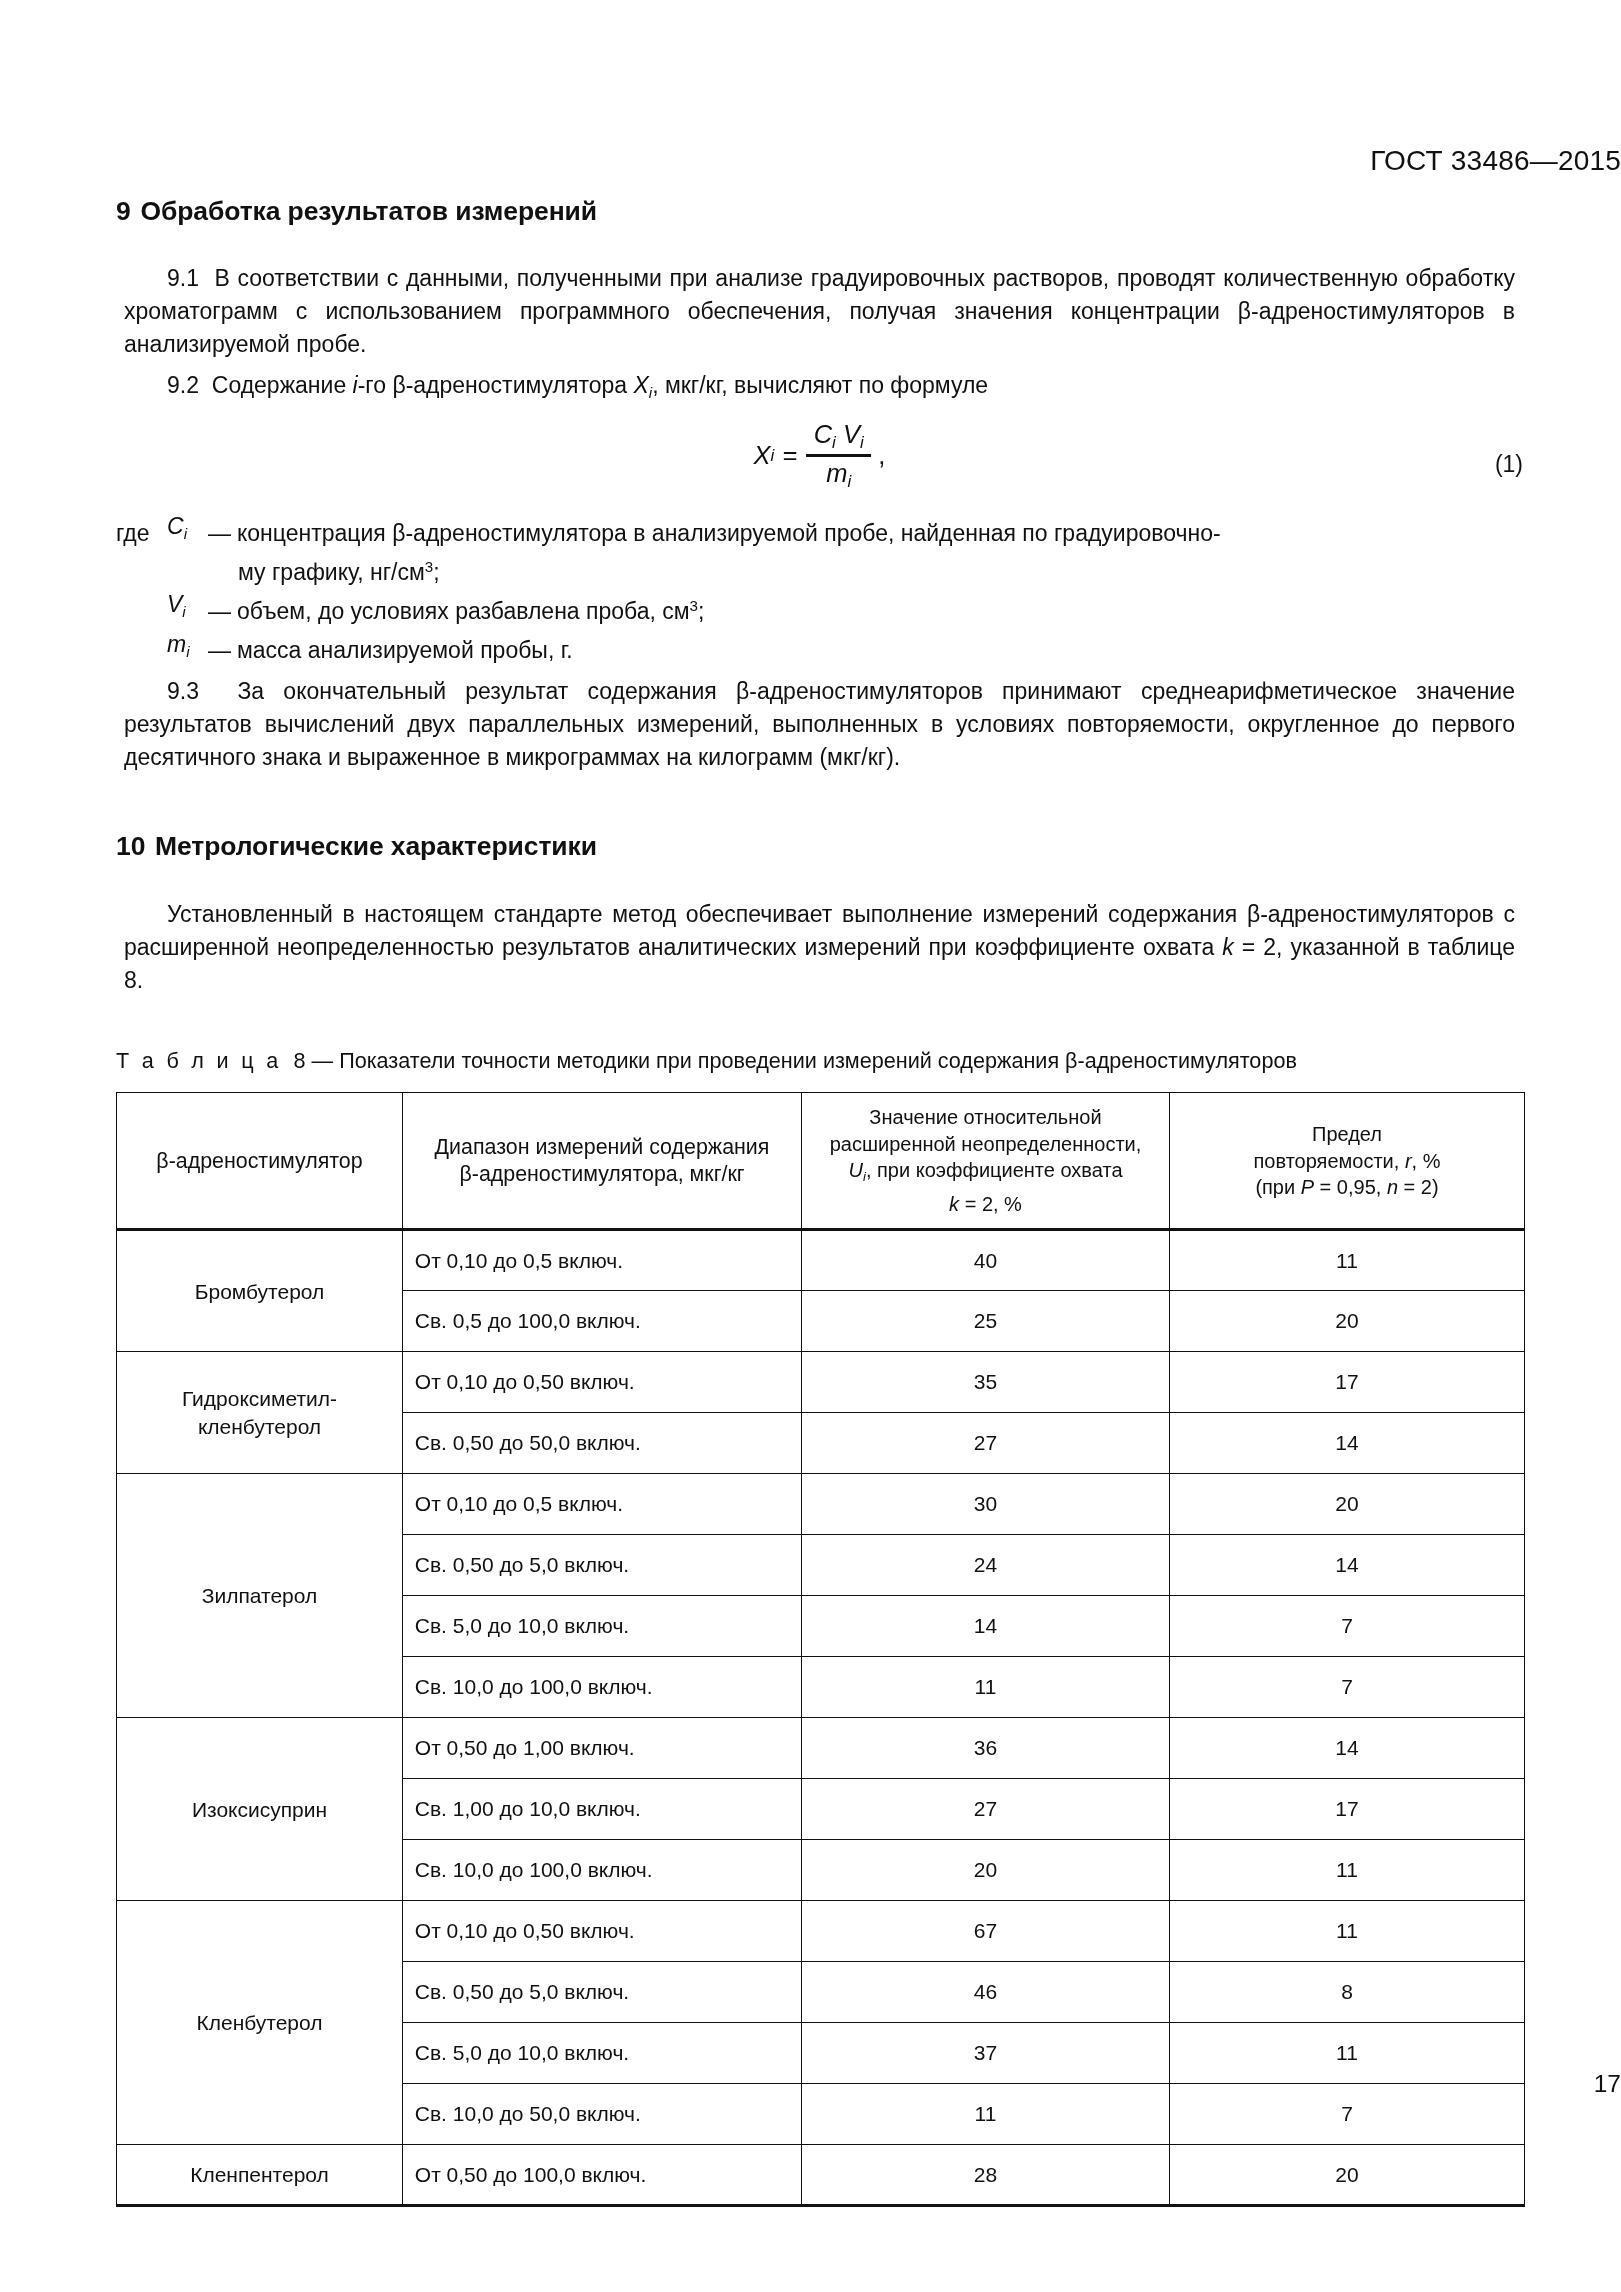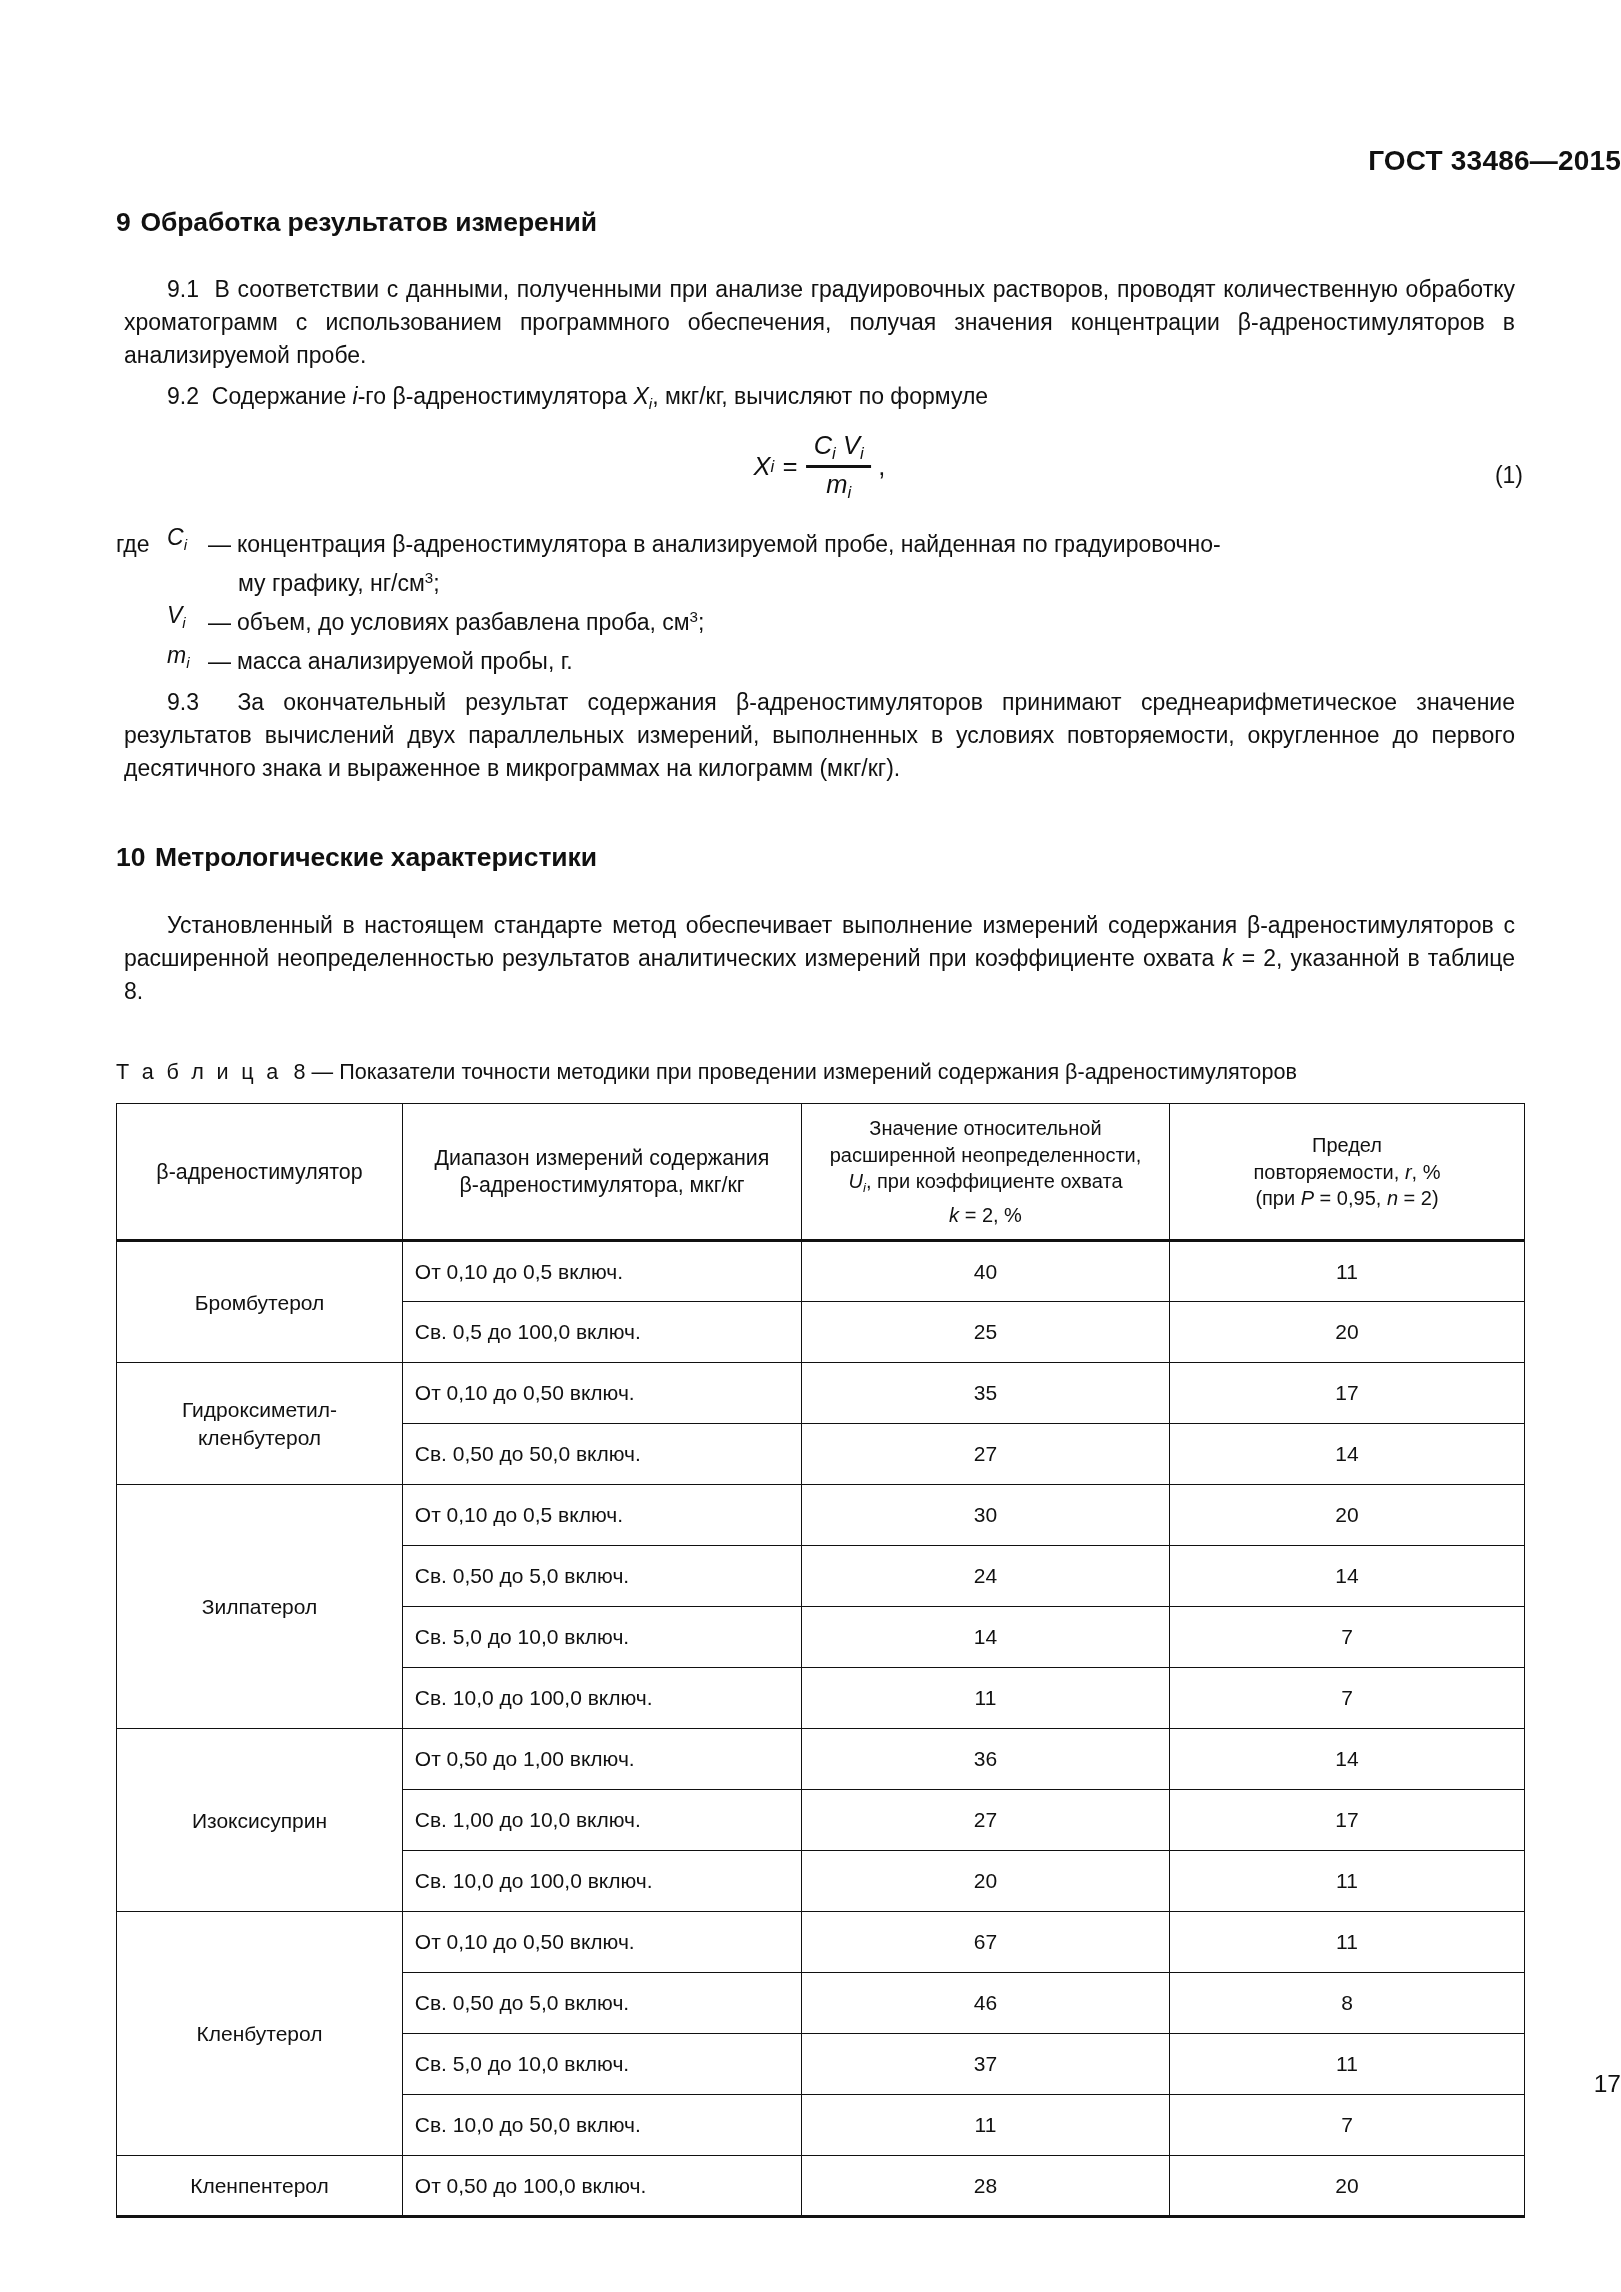--- a/index.html
+++ b/index.html
@@ -18,31 +18,31 @@
   .page {
     position: absolute;
     left: 0; top: 0;
     width: 1621px;
     height: 2293px;
     overflow: hidden;
   }
   .content {
     position: absolute;
     left: 116px;
-    top: 15px;
+    top: 4px;
     width: 1407px;
   }
 
   
   .running-head {
     position: absolute;
     right: 0;
     top: 145px;
     font-size: 28px;
-    font-weight: bold;
+    font-weight: normal;
     letter-spacing: 0.2px;
     white-space: nowrap;
   }
 
   
   h2.sect {
     font-size: 26.5px;
     font-weight: bold;
     margin: 0;
     letter-spacing: -0.1px;

